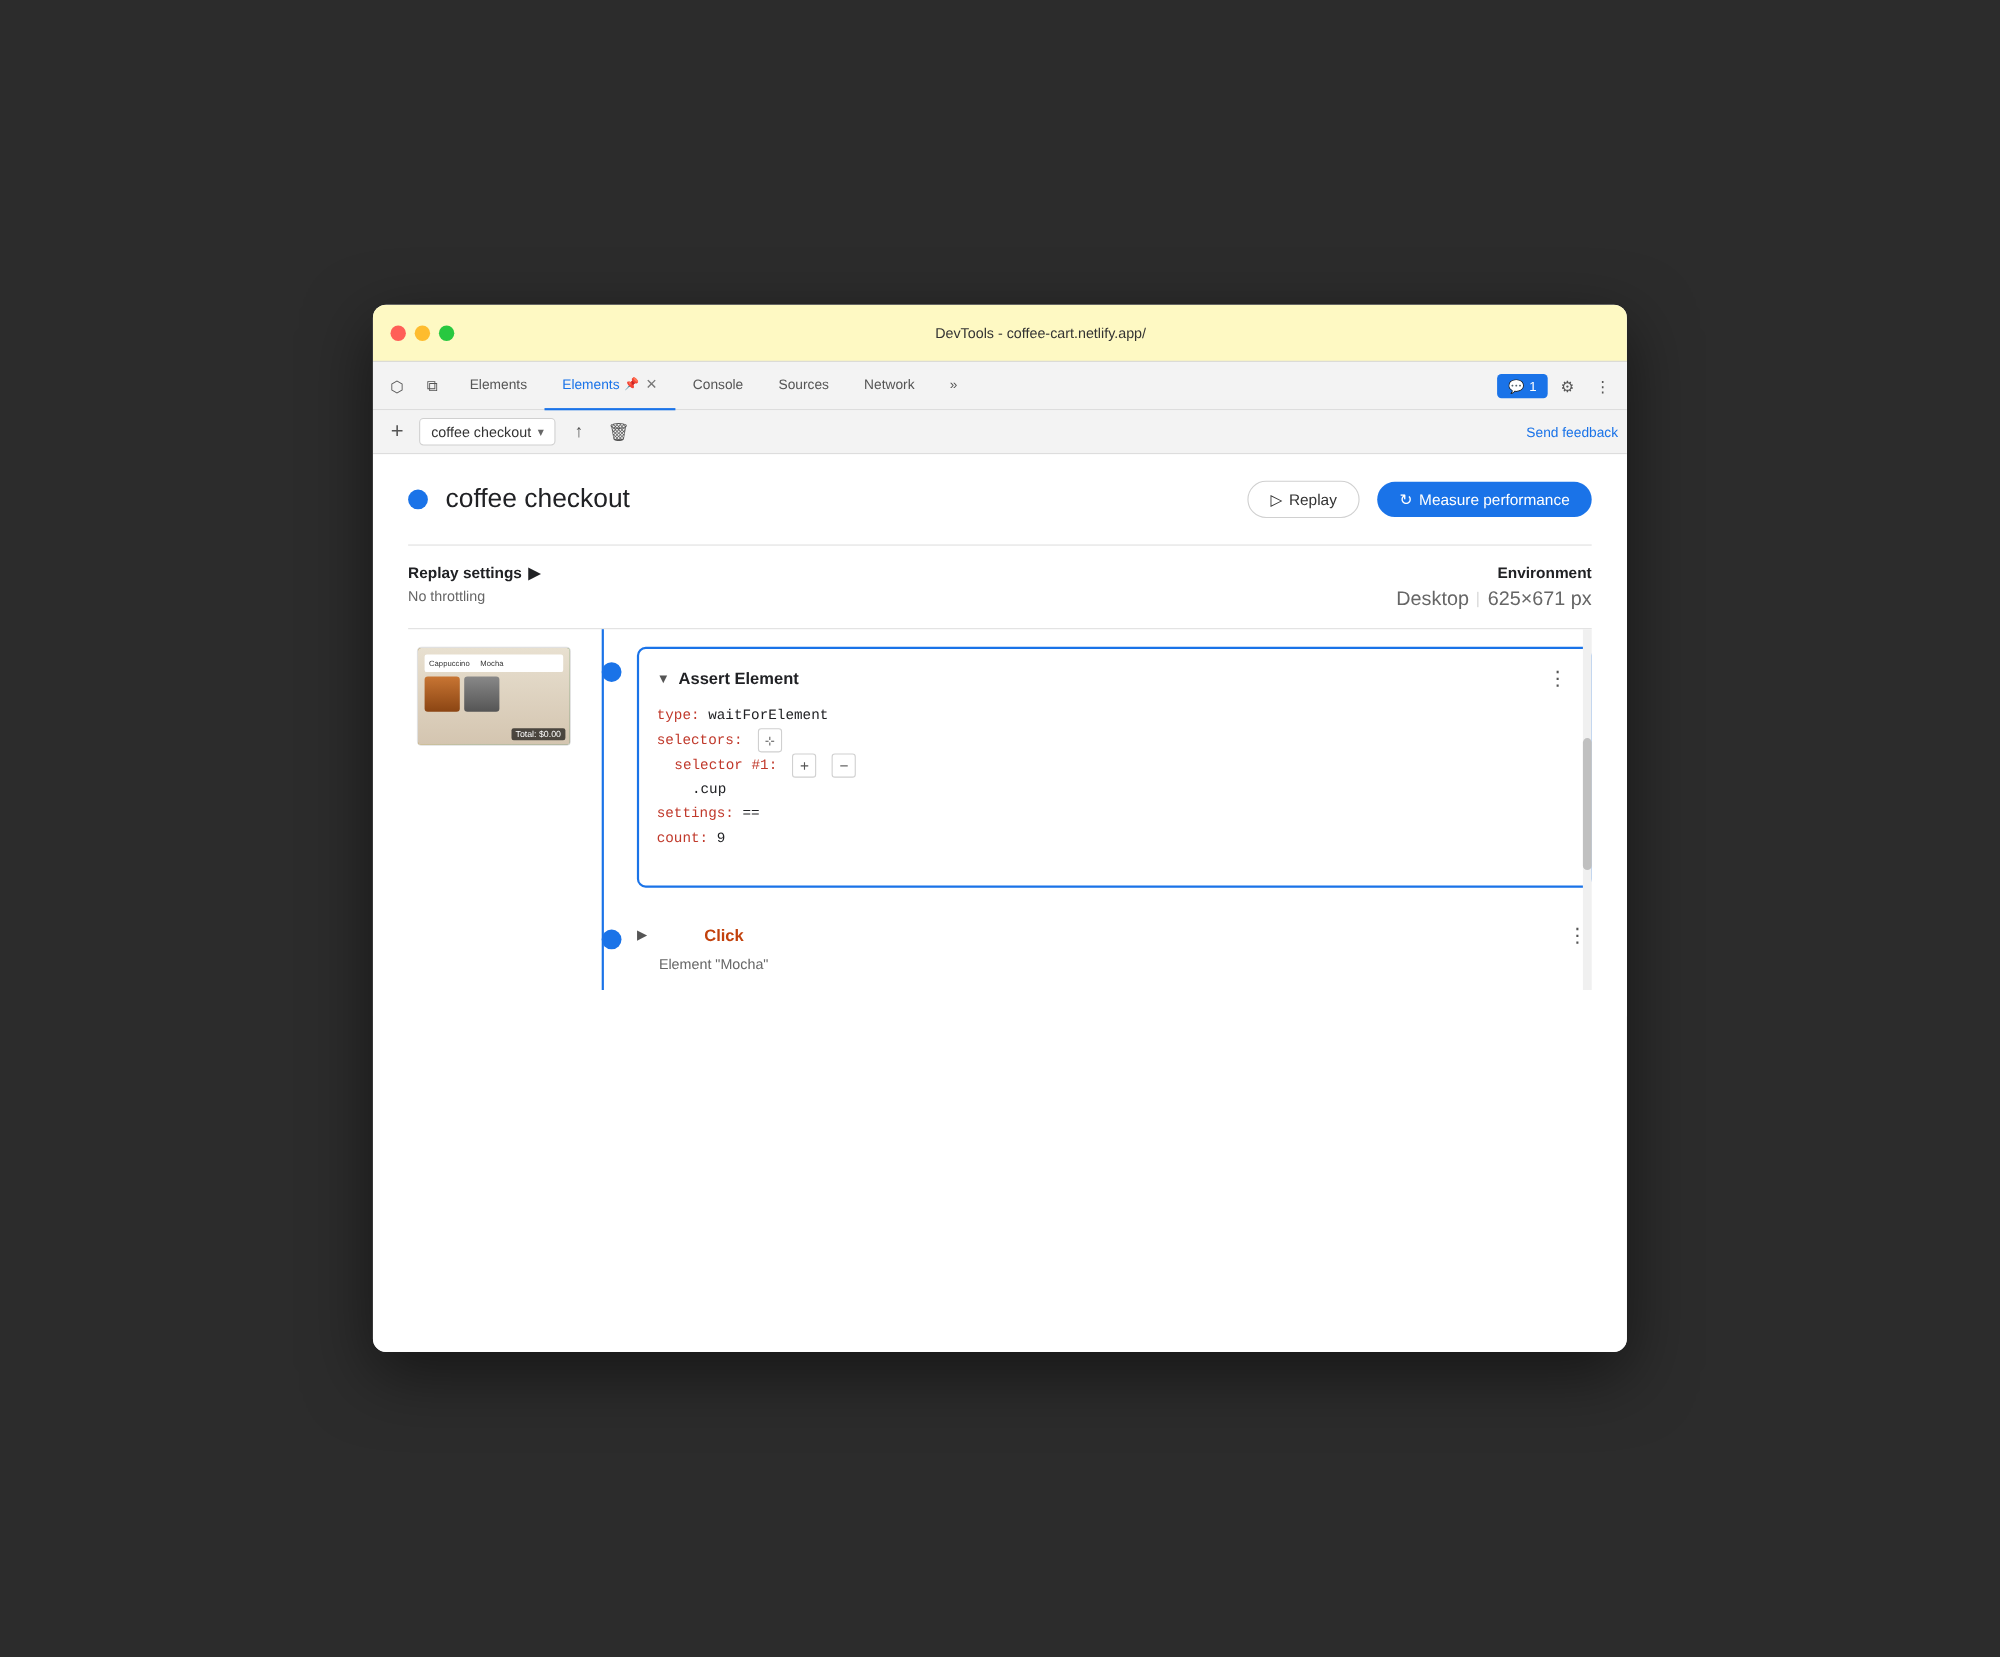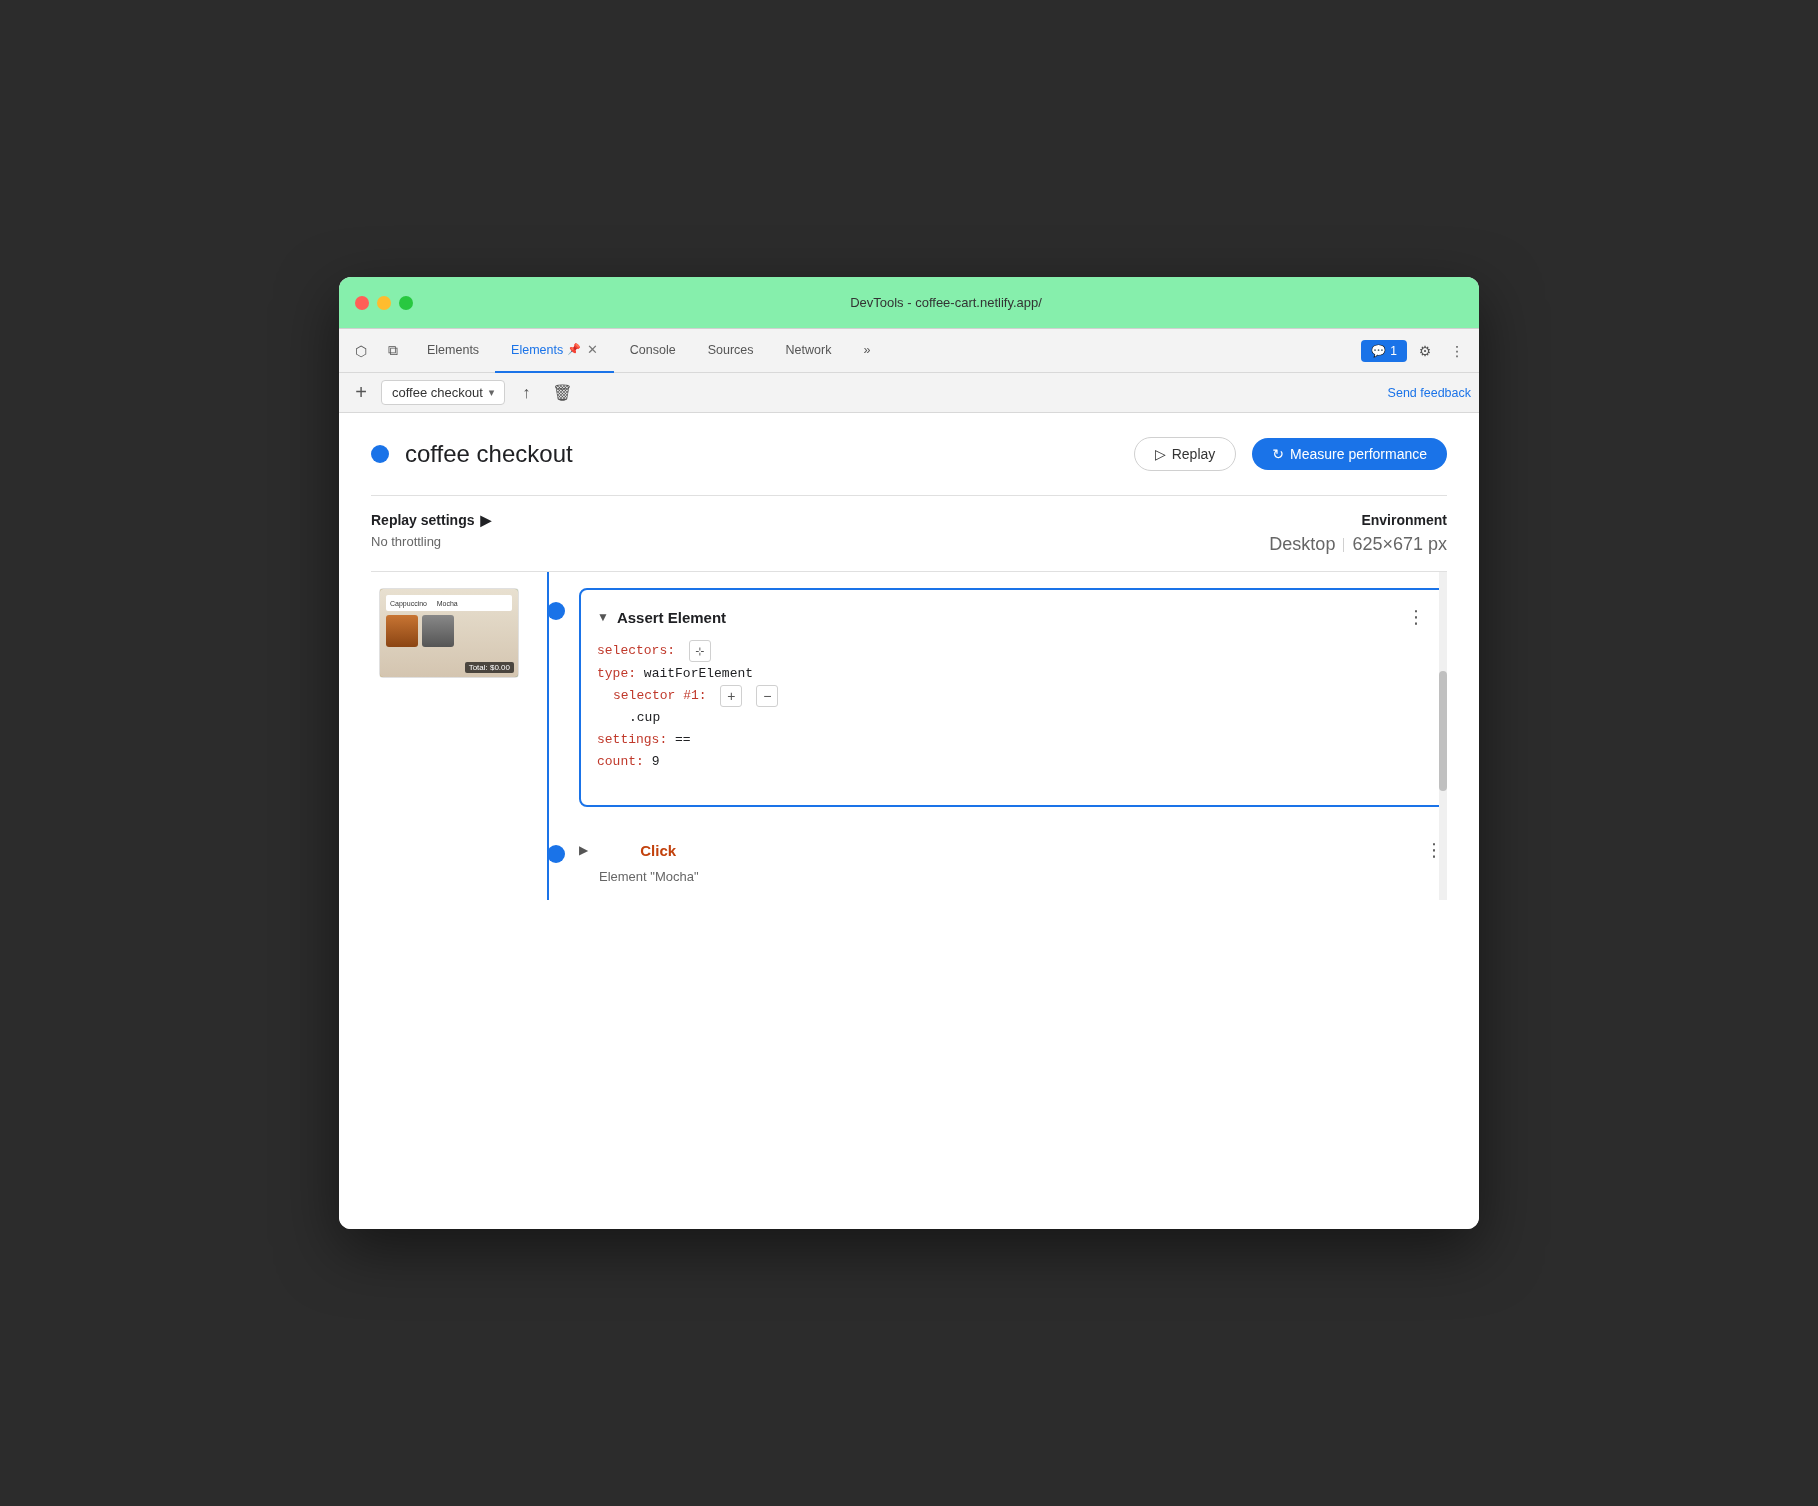--- a/index.html
+++ b/index.html
@@ -12,21 +12,21 @@
       font-family: -apple-system, BlinkMacSystemFont, 'Segoe UI', sans-serif;
     }
     .window {
       width: 1140px;
       background: #f5f5f5;
       border-radius: 12px;
       overflow: hidden;
       box-shadow: 0 20px 60px rgba(0,0,0,0.5);
     }
     .titlebar {
-      background: #86efac;
+      background: #fef9c3;
       height: 52px;
       display: flex;
       align-items: center;
       padding: 0 16px;
       border-bottom: 1px solid #d0d0d0;
     }
     .traffic-lights {
       display: flex;
       gap: 8px;
       margin-right: 16px;
@@ -568,29 +568,29 @@
                 <div class="step-header">
                   <span class="step-expand">▼</span>
                   <span class="step-title">Assert Element</span>
                   <button class="step-more-btn">
                     <span>⋮</span>
                   </button>
                 </div>
 
                 <div class="step-code">
                   <div>
+                    <span class="code-key">type:</span>
+                    <span class="code-val"> </span>
+                    <span class="code-val">waitForElement</span>
+                  </div>
+                  <div>
                     <span class="code-key">selectors:</span>
                     <button class="selector-icon-btn">
                       <span>⊹</span>
                     </button>
-                  </div>
-                  <div>
-                    <span class="code-key">type:</span>
-                    <span class="code-val"> </span>
-                    <span class="code-val">waitForElement</span>
                   </div>
                   <div class="code-indent">
                     <span class="code-key">selector #1:</span>
                     <button class="selector-add-btn">
                       <span>+</span>
                     </button>
                     <button class="selector-add-btn">
                       <span>−</span>
                     </button>
                   </div>

